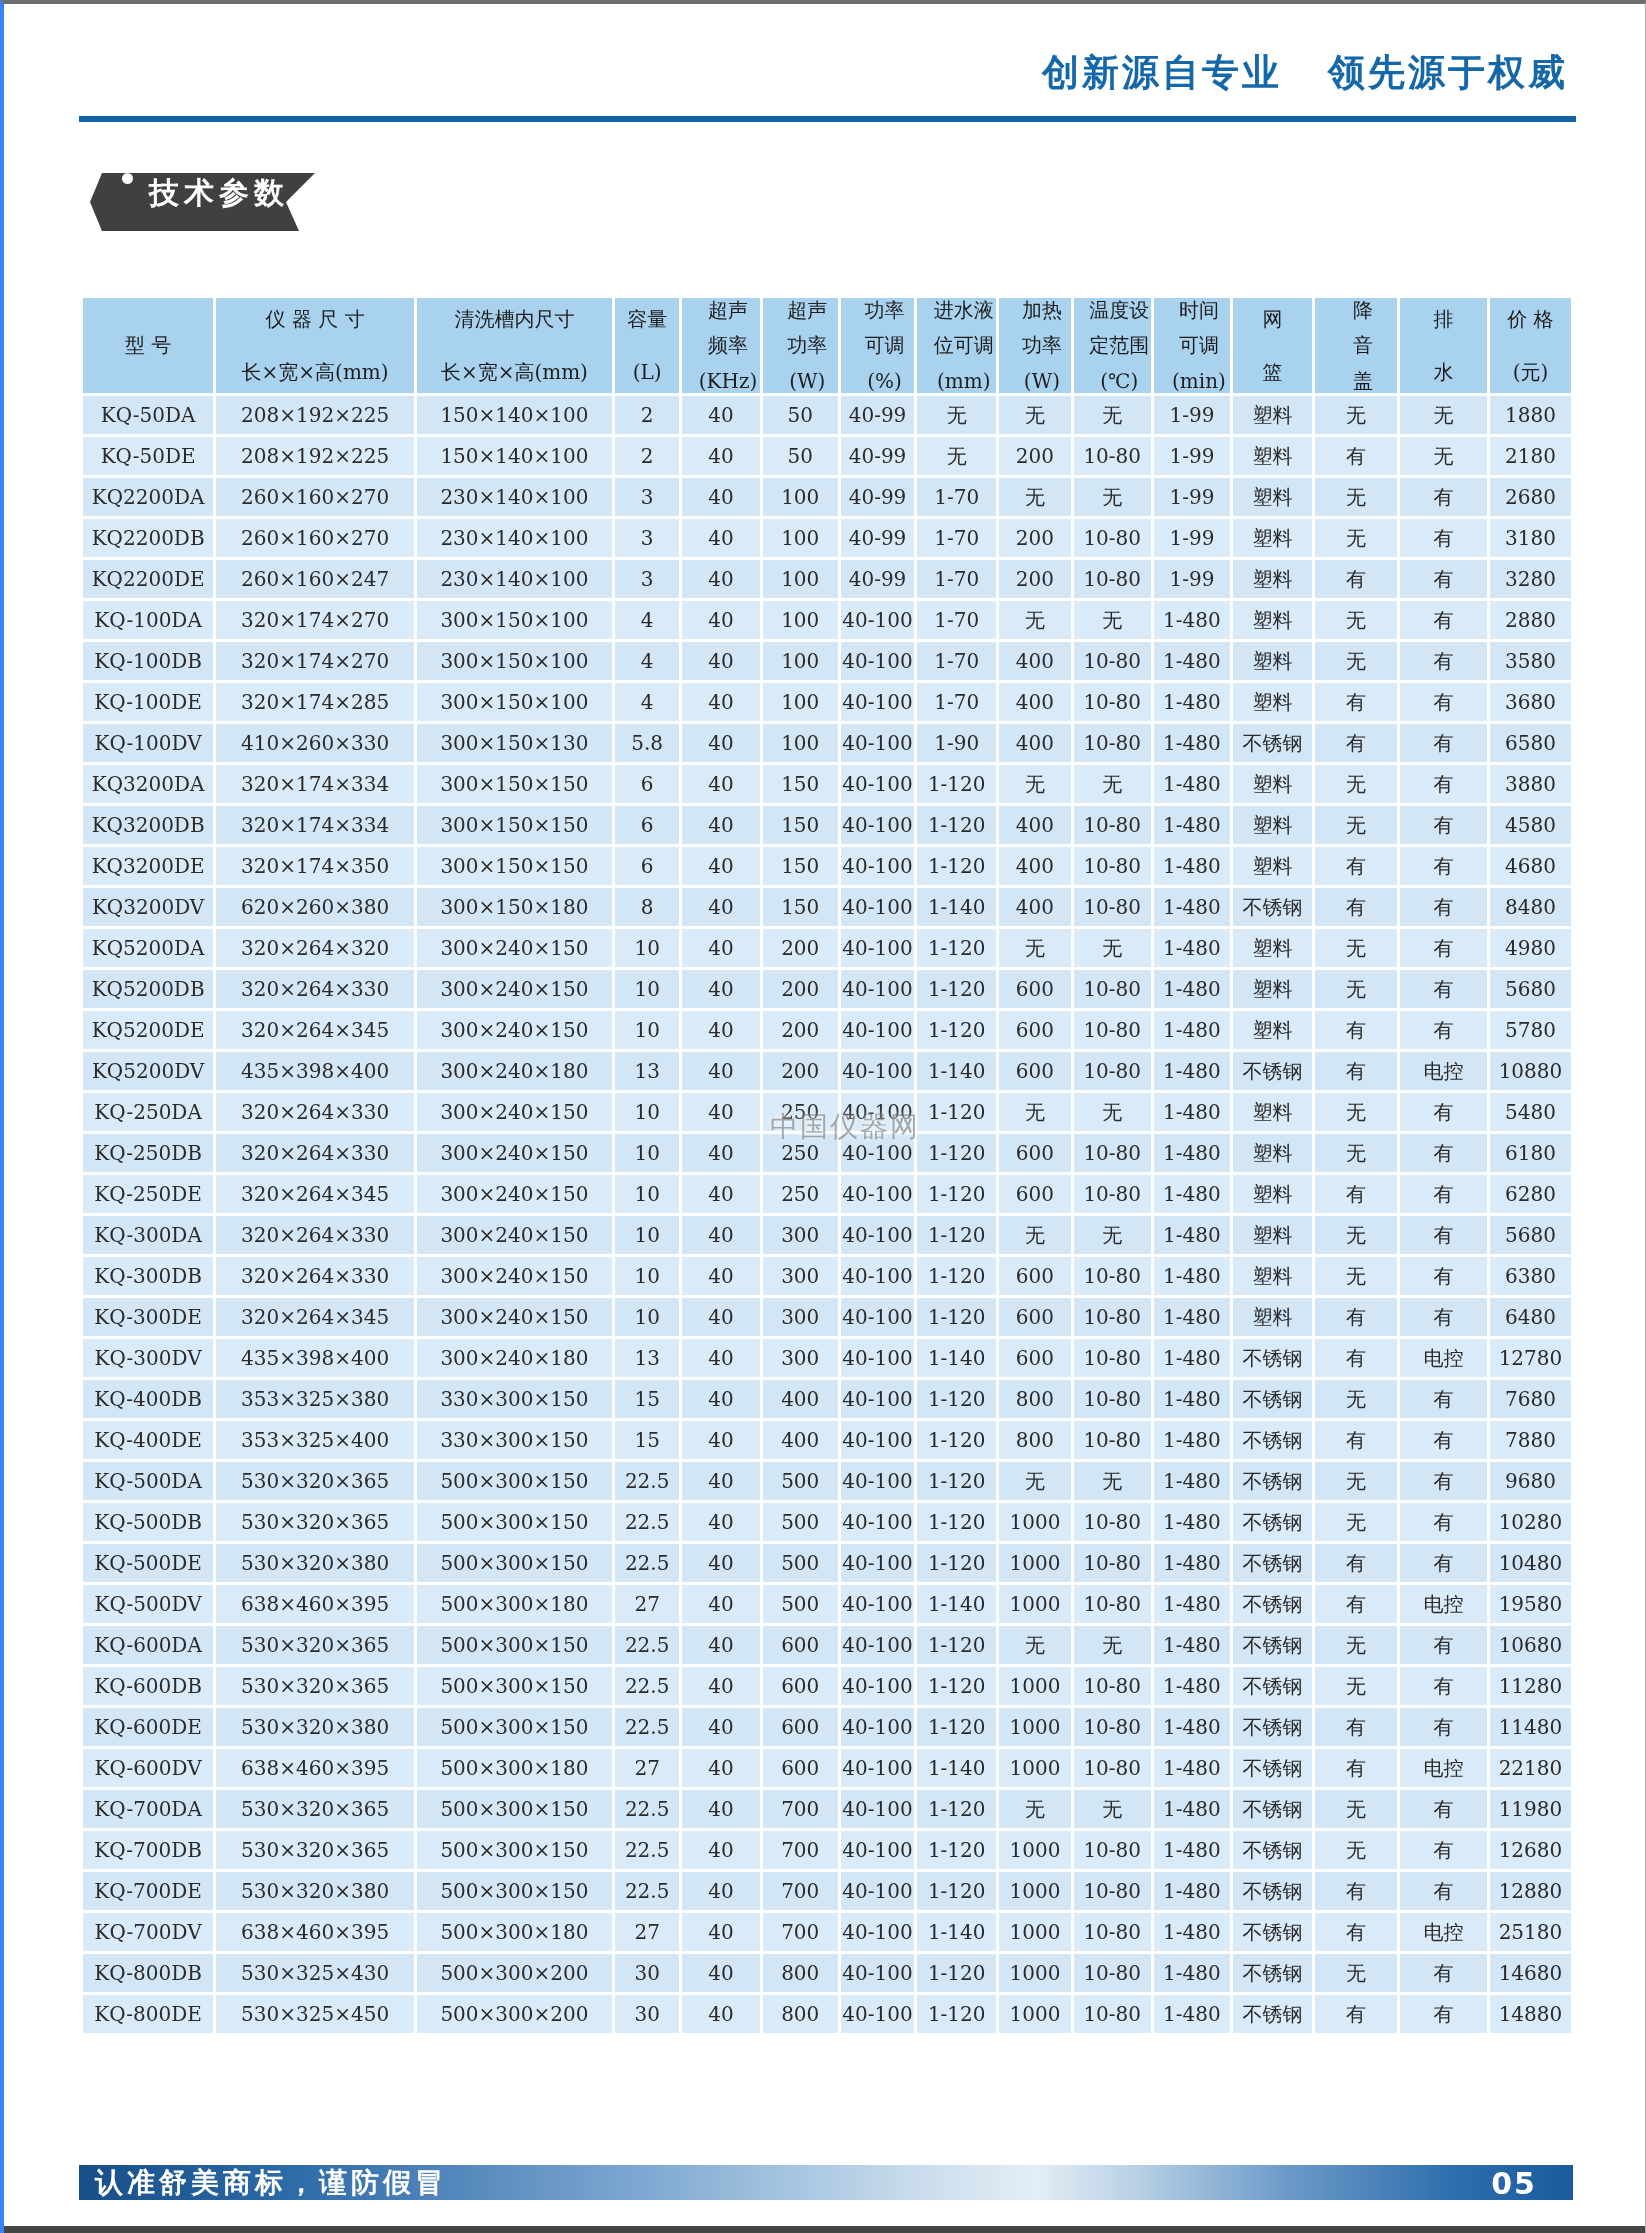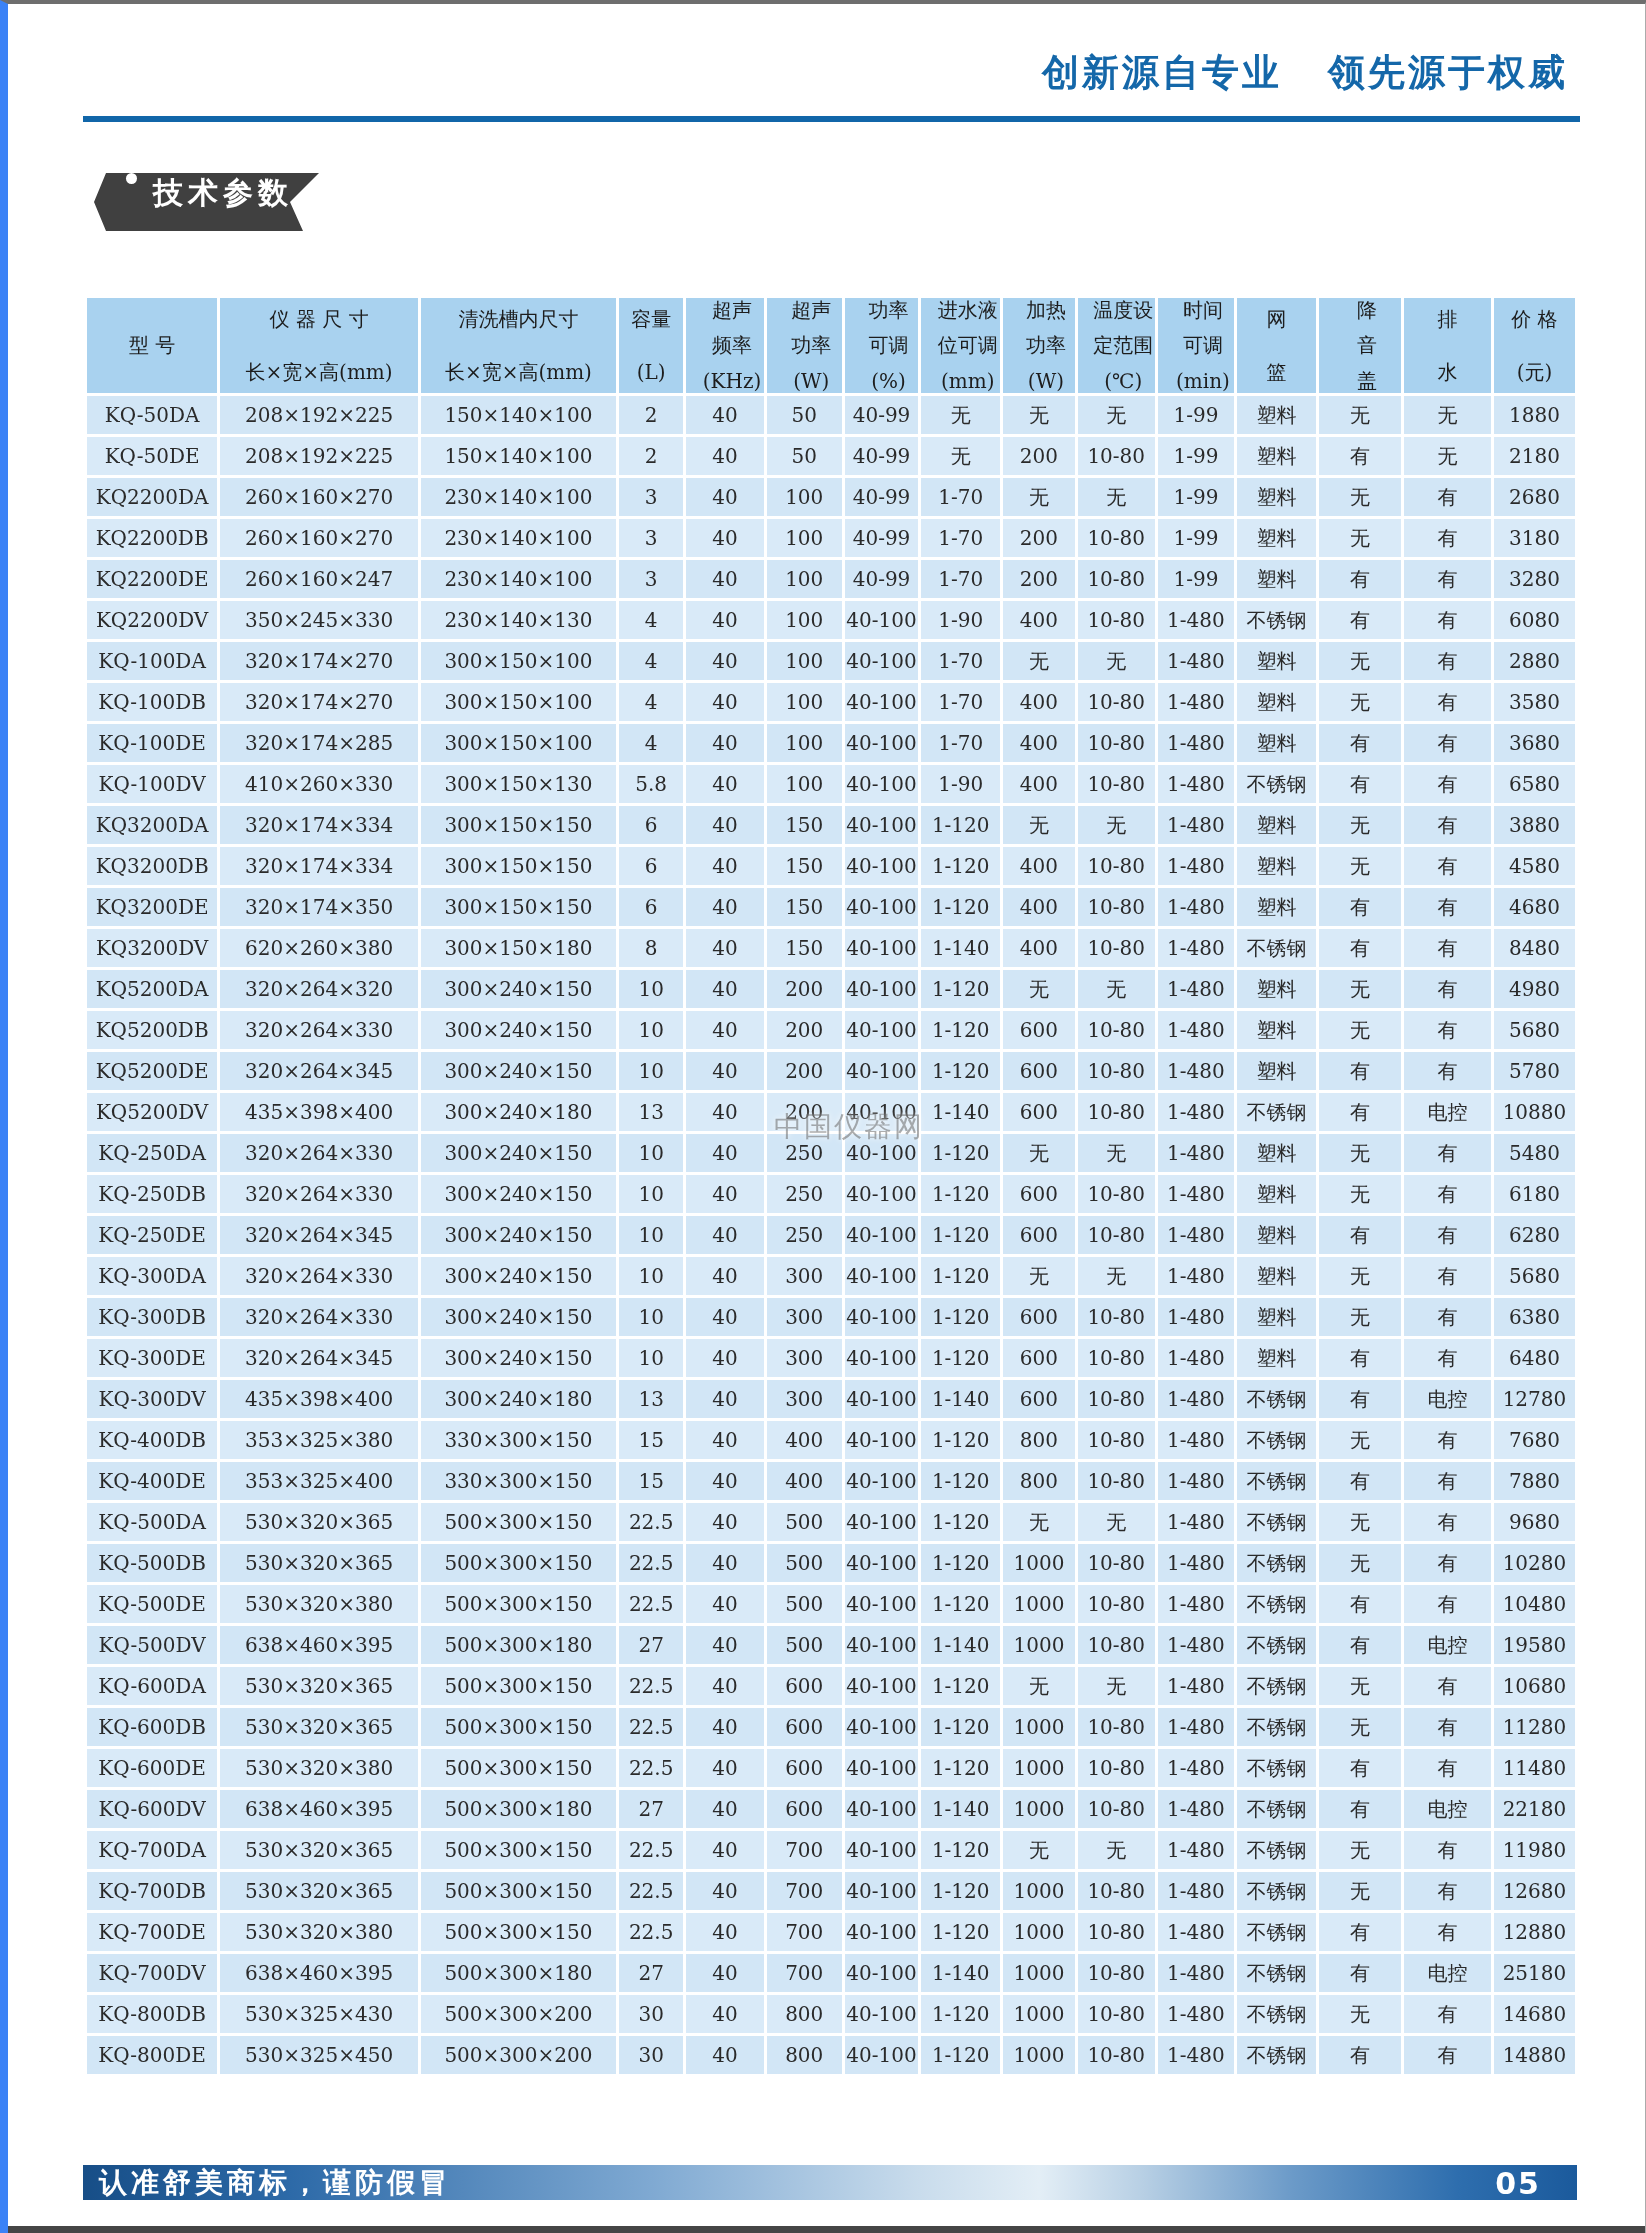--- a/index.html
+++ b/index.html
@@ -2,21 +2,21 @@
 <html><head>
 <meta charset="utf-8">
 <style>
   html,body{margin:0;padding:0;background:#e8e8e8;}
   .page{
     position:relative;
     width:1647px;height:2234px;
     background:#ffffff;
     box-sizing:border-box;
     border-top:4px solid #6e6e6e;
-    border-left:8px solid #3b82f6;
+    border-left:4px solid #3b82f6;
     border-right:2px solid #ababab;
     overflow:hidden;
     font-family:"DejaVu Sans",sans-serif;
   }
   
   .slogan{
     position:absolute;top:44px;right:77px;
     font-weight:bold;font-size:37px;color:#1467a9;
     letter-spacing:3px;white-space:nowrap;
   }
@@ -303,37 +303,20 @@
           <td>1-70</td>
           <td>200</td>
           <td>10-80</td>
           <td>1-99</td>
           <td>塑料</td>
           <td>有</td>
           <td>有</td>
           <td>3280</td>
         </tr>
         <tr>
-          <td>KQ2200DV</td>
-          <td>350×245×330</td>
-          <td>230×140×130</td>
-          <td>4</td>
-          <td>40</td>
-          <td>100</td>
-          <td>40-100</td>
-          <td>1-90</td>
-          <td>400</td>
-          <td>10-80</td>
-          <td>1-480</td>
-          <td>不锈钢</td>
-          <td>有</td>
-          <td>有</td>
-          <td>6080</td>
-        </tr>
-        <tr>
           <td>KQ-100DA</td>
           <td>320×174×270</td>
           <td>300×150×100</td>
           <td>4</td>
           <td>40</td>
           <td>100</td>
           <td>40-100</td>
           <td>1-70</td>
           <td>无</td>
           <td>无</td>

